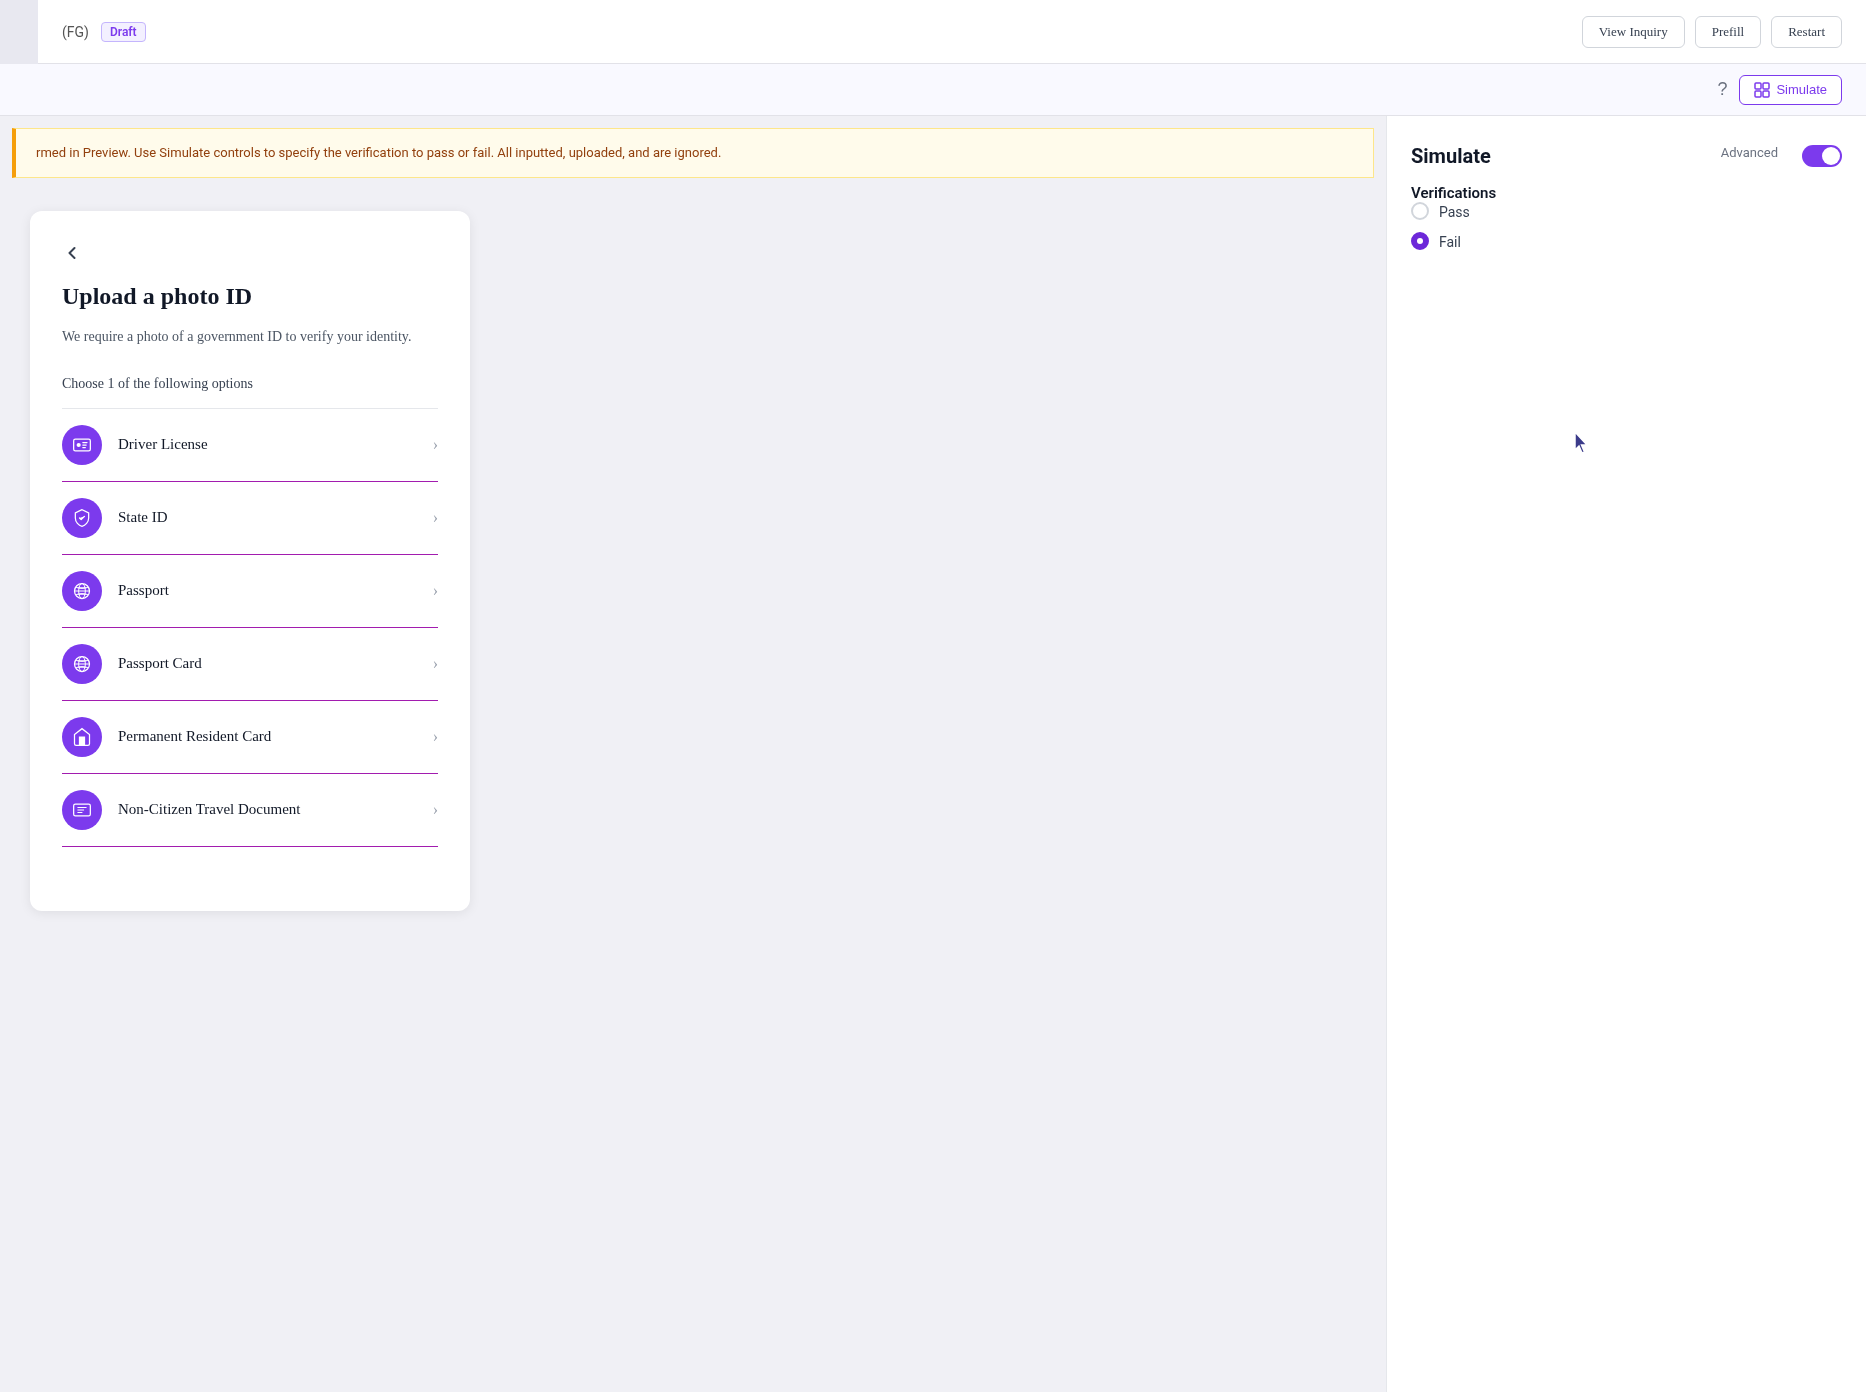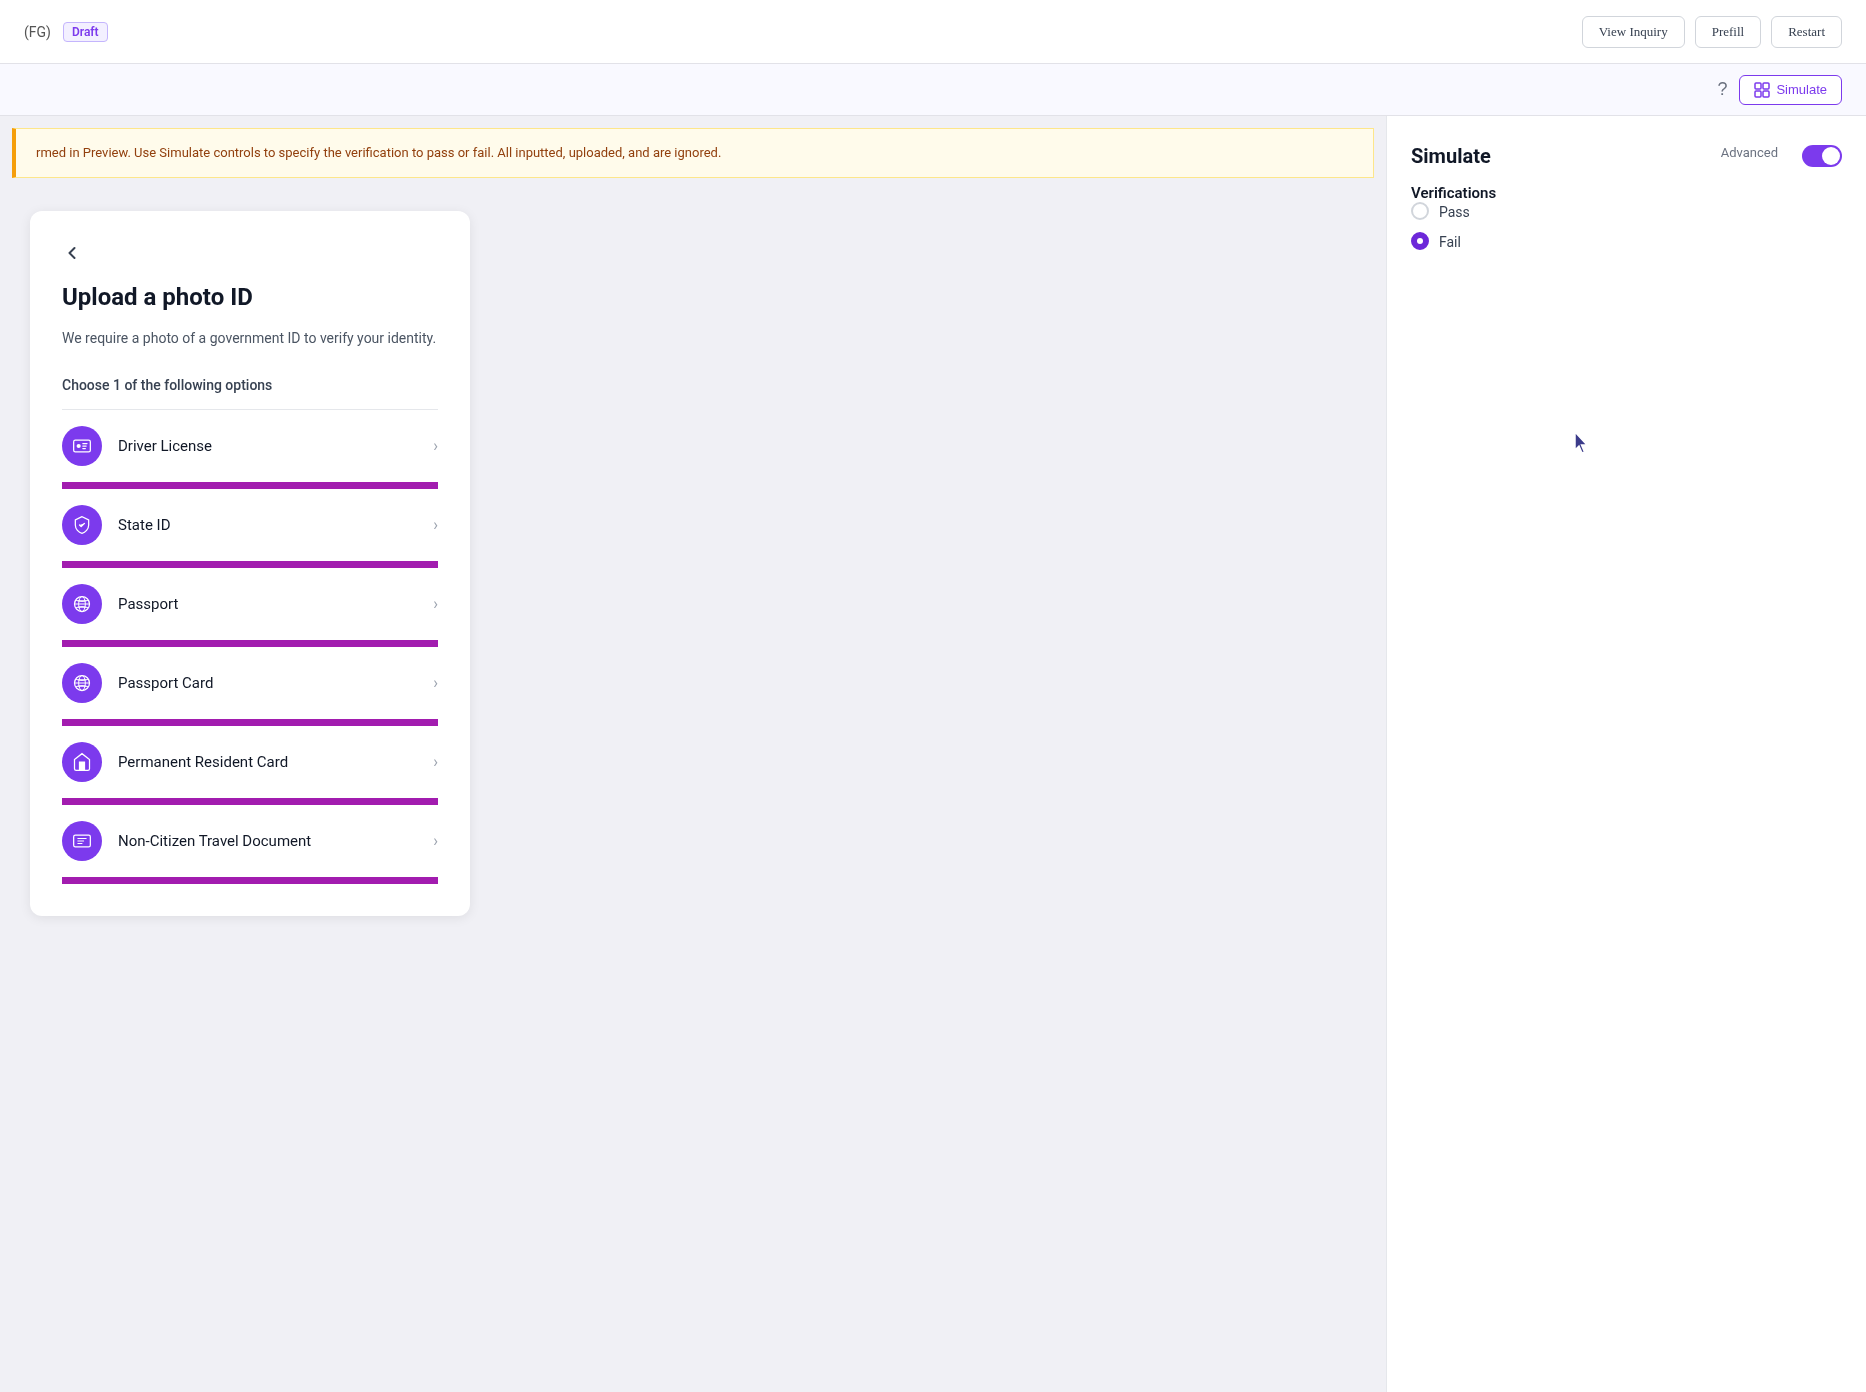--- a/index.html
+++ b/index.html
@@ -13,20 +13,21 @@
 
     
     .header {
       background: #ffffff;
       border-bottom: 1px solid #e2e2e8;
       height: 64px;
       display: flex;
       align-items: center;
       justify-content: space-between;
       padding: 0 24px;
+      margin-left: 38px;
     }
     .header-left {
       display: flex;
       align-items: center;
       gap: 12px;
     }
     .header-title {
       font-size: 14px;
       color: #555;
     }
@@ -115,20 +116,21 @@
       margin: 12px;
     }
 
     
     .form-card-wrapper {
       flex: 1;
       display: flex;
       align-items: flex-start;
       justify-content: flex-start;
       padding: 21px 30px;
+      font-family: Liberation Serif, serif;
     }
     .form-card {
       background: #ffffff;
       border-radius: 12px;
       width: 440px;
       min-height: 700px;
       padding: 32px 32px 32px 32px;
       box-shadow: 0 2px 12px rgba(0,0,0,0.08);
       position: relative;
     }
@@ -163,21 +165,21 @@
     }
 
     
     .id-options-list {
       border-top: 1px solid #e5e7eb;
     }
     .id-option-item {
       display: flex;
       align-items: center;
       padding: 16px 0;
-      border-bottom: 7px solid #a21caf;
+      border-bottom: 1px solid #a21caf;
       cursor: pointer;
       transition: background 0.15s;
     }
     .id-option-icon-wrap {
       width: 40px;
       height: 40px;
       border-radius: 50%;
       background: #7c3aed;
       display: flex;
       align-items: center;

